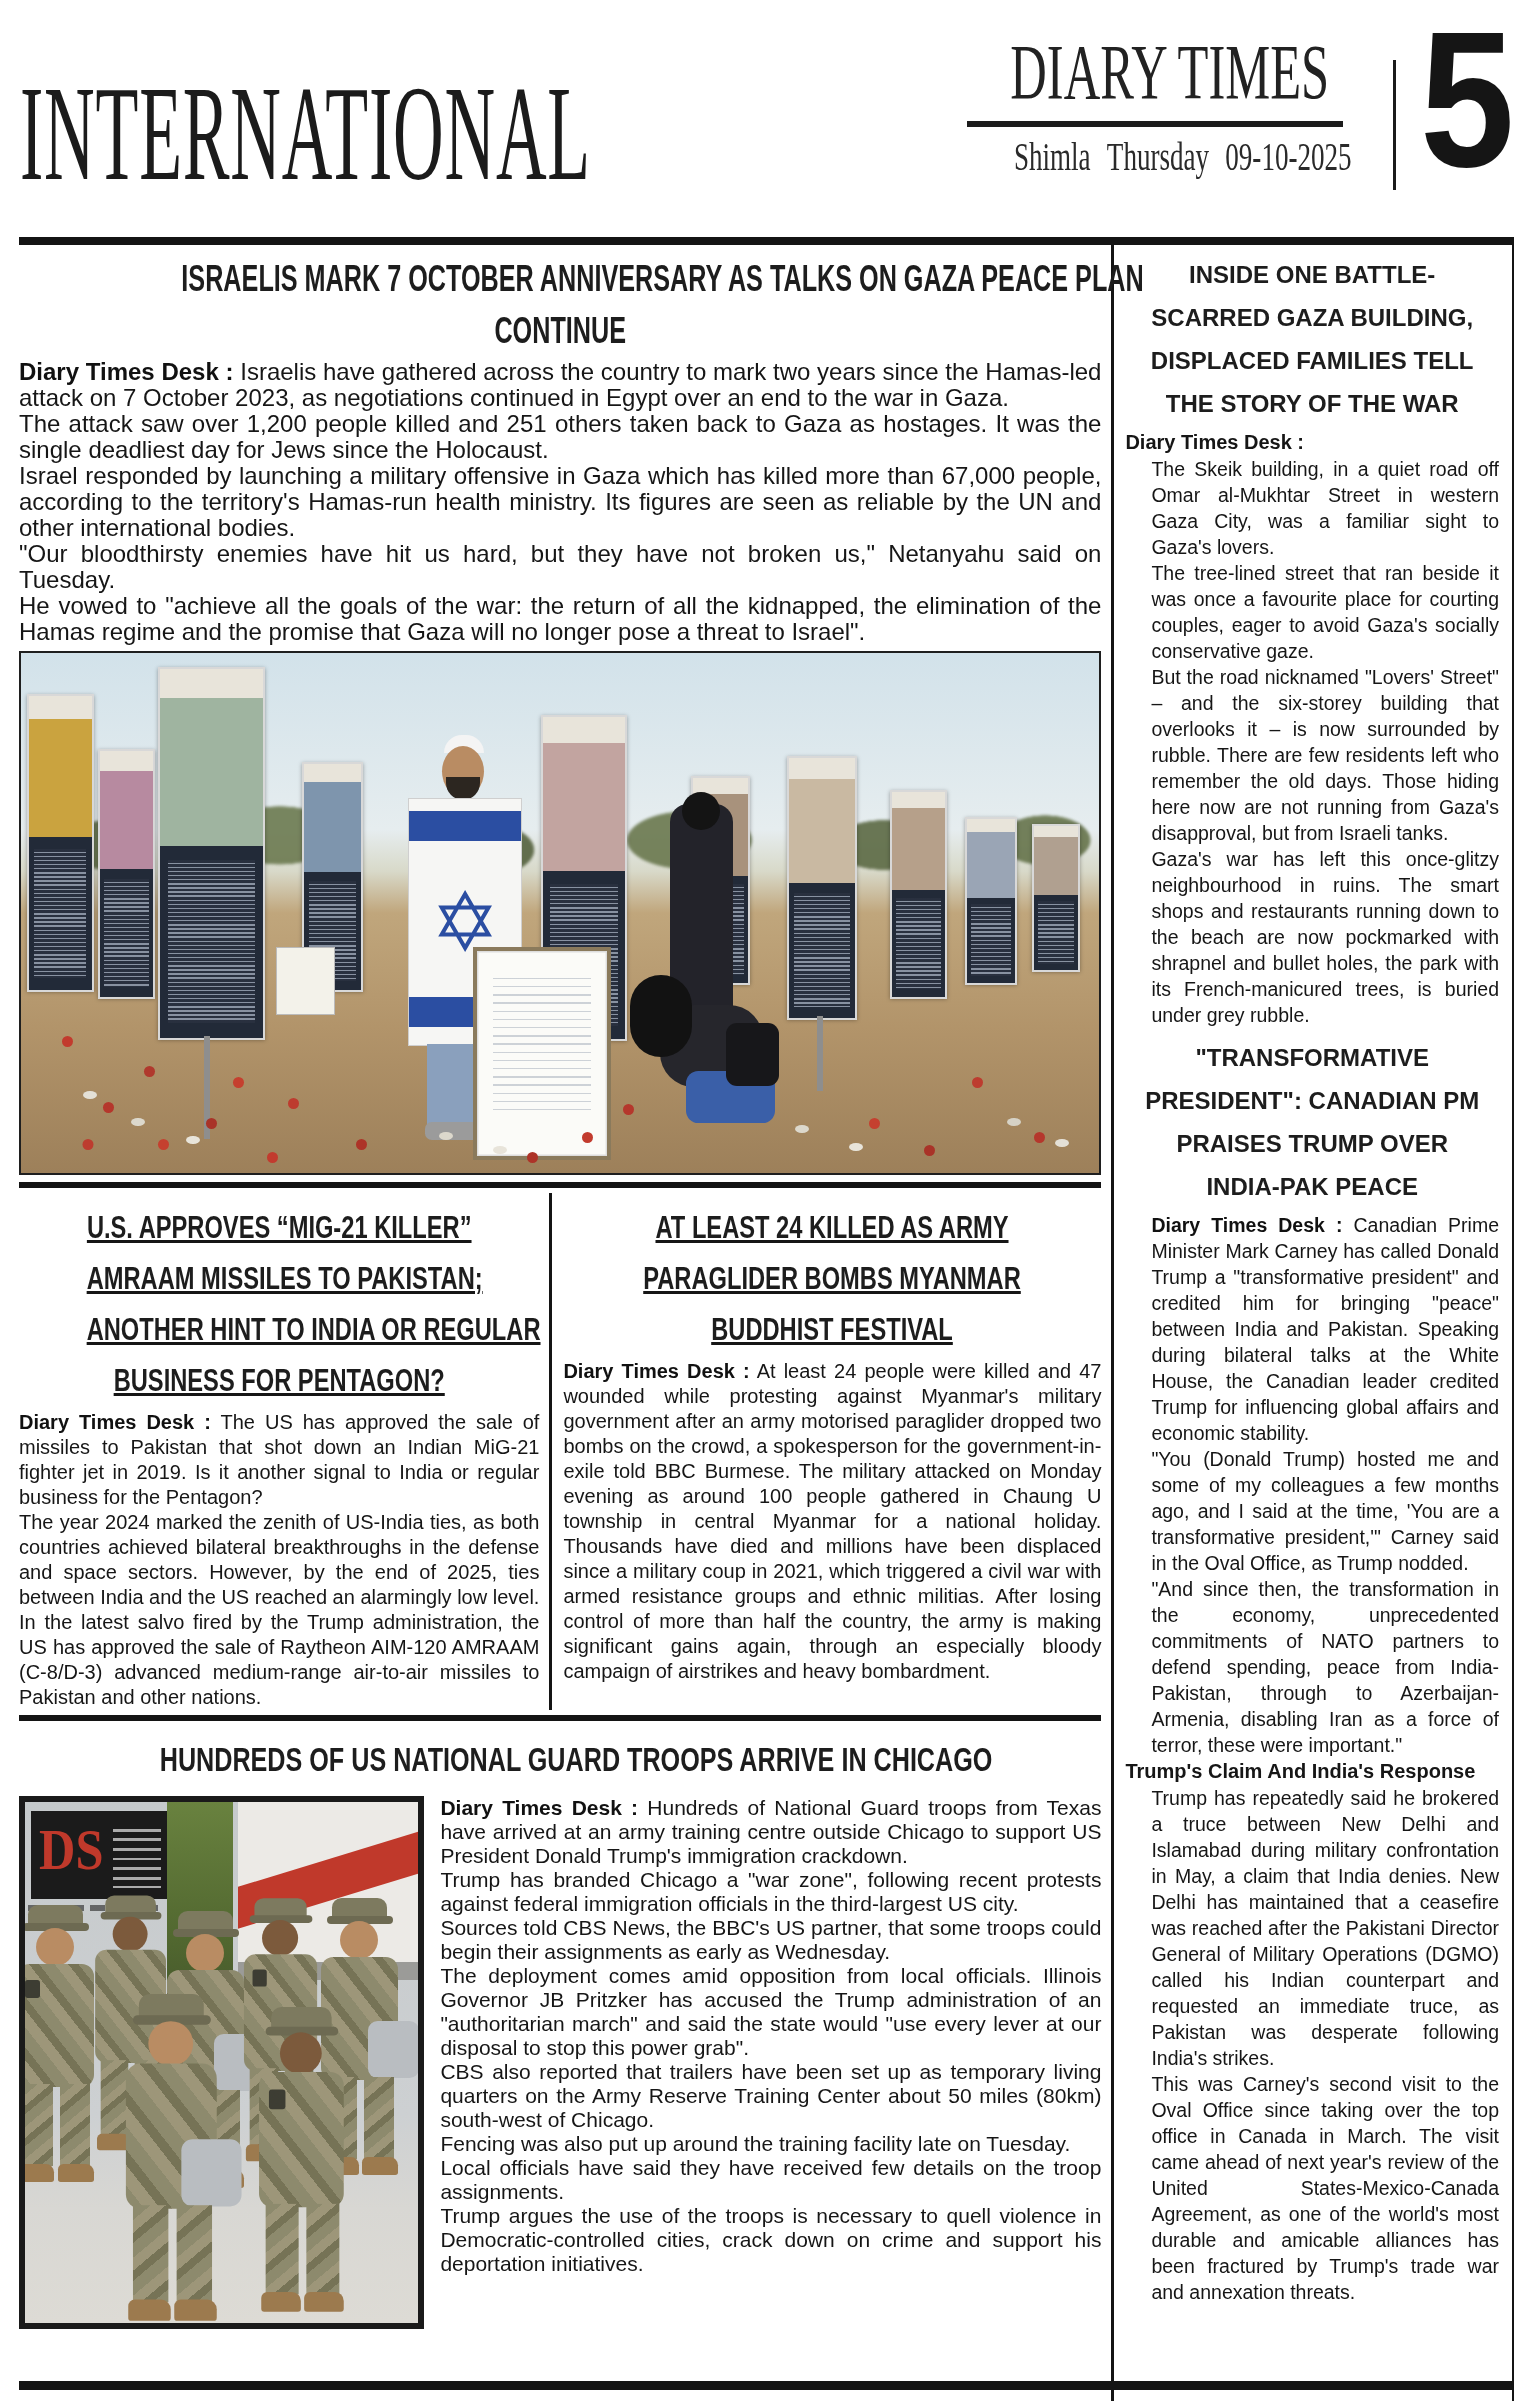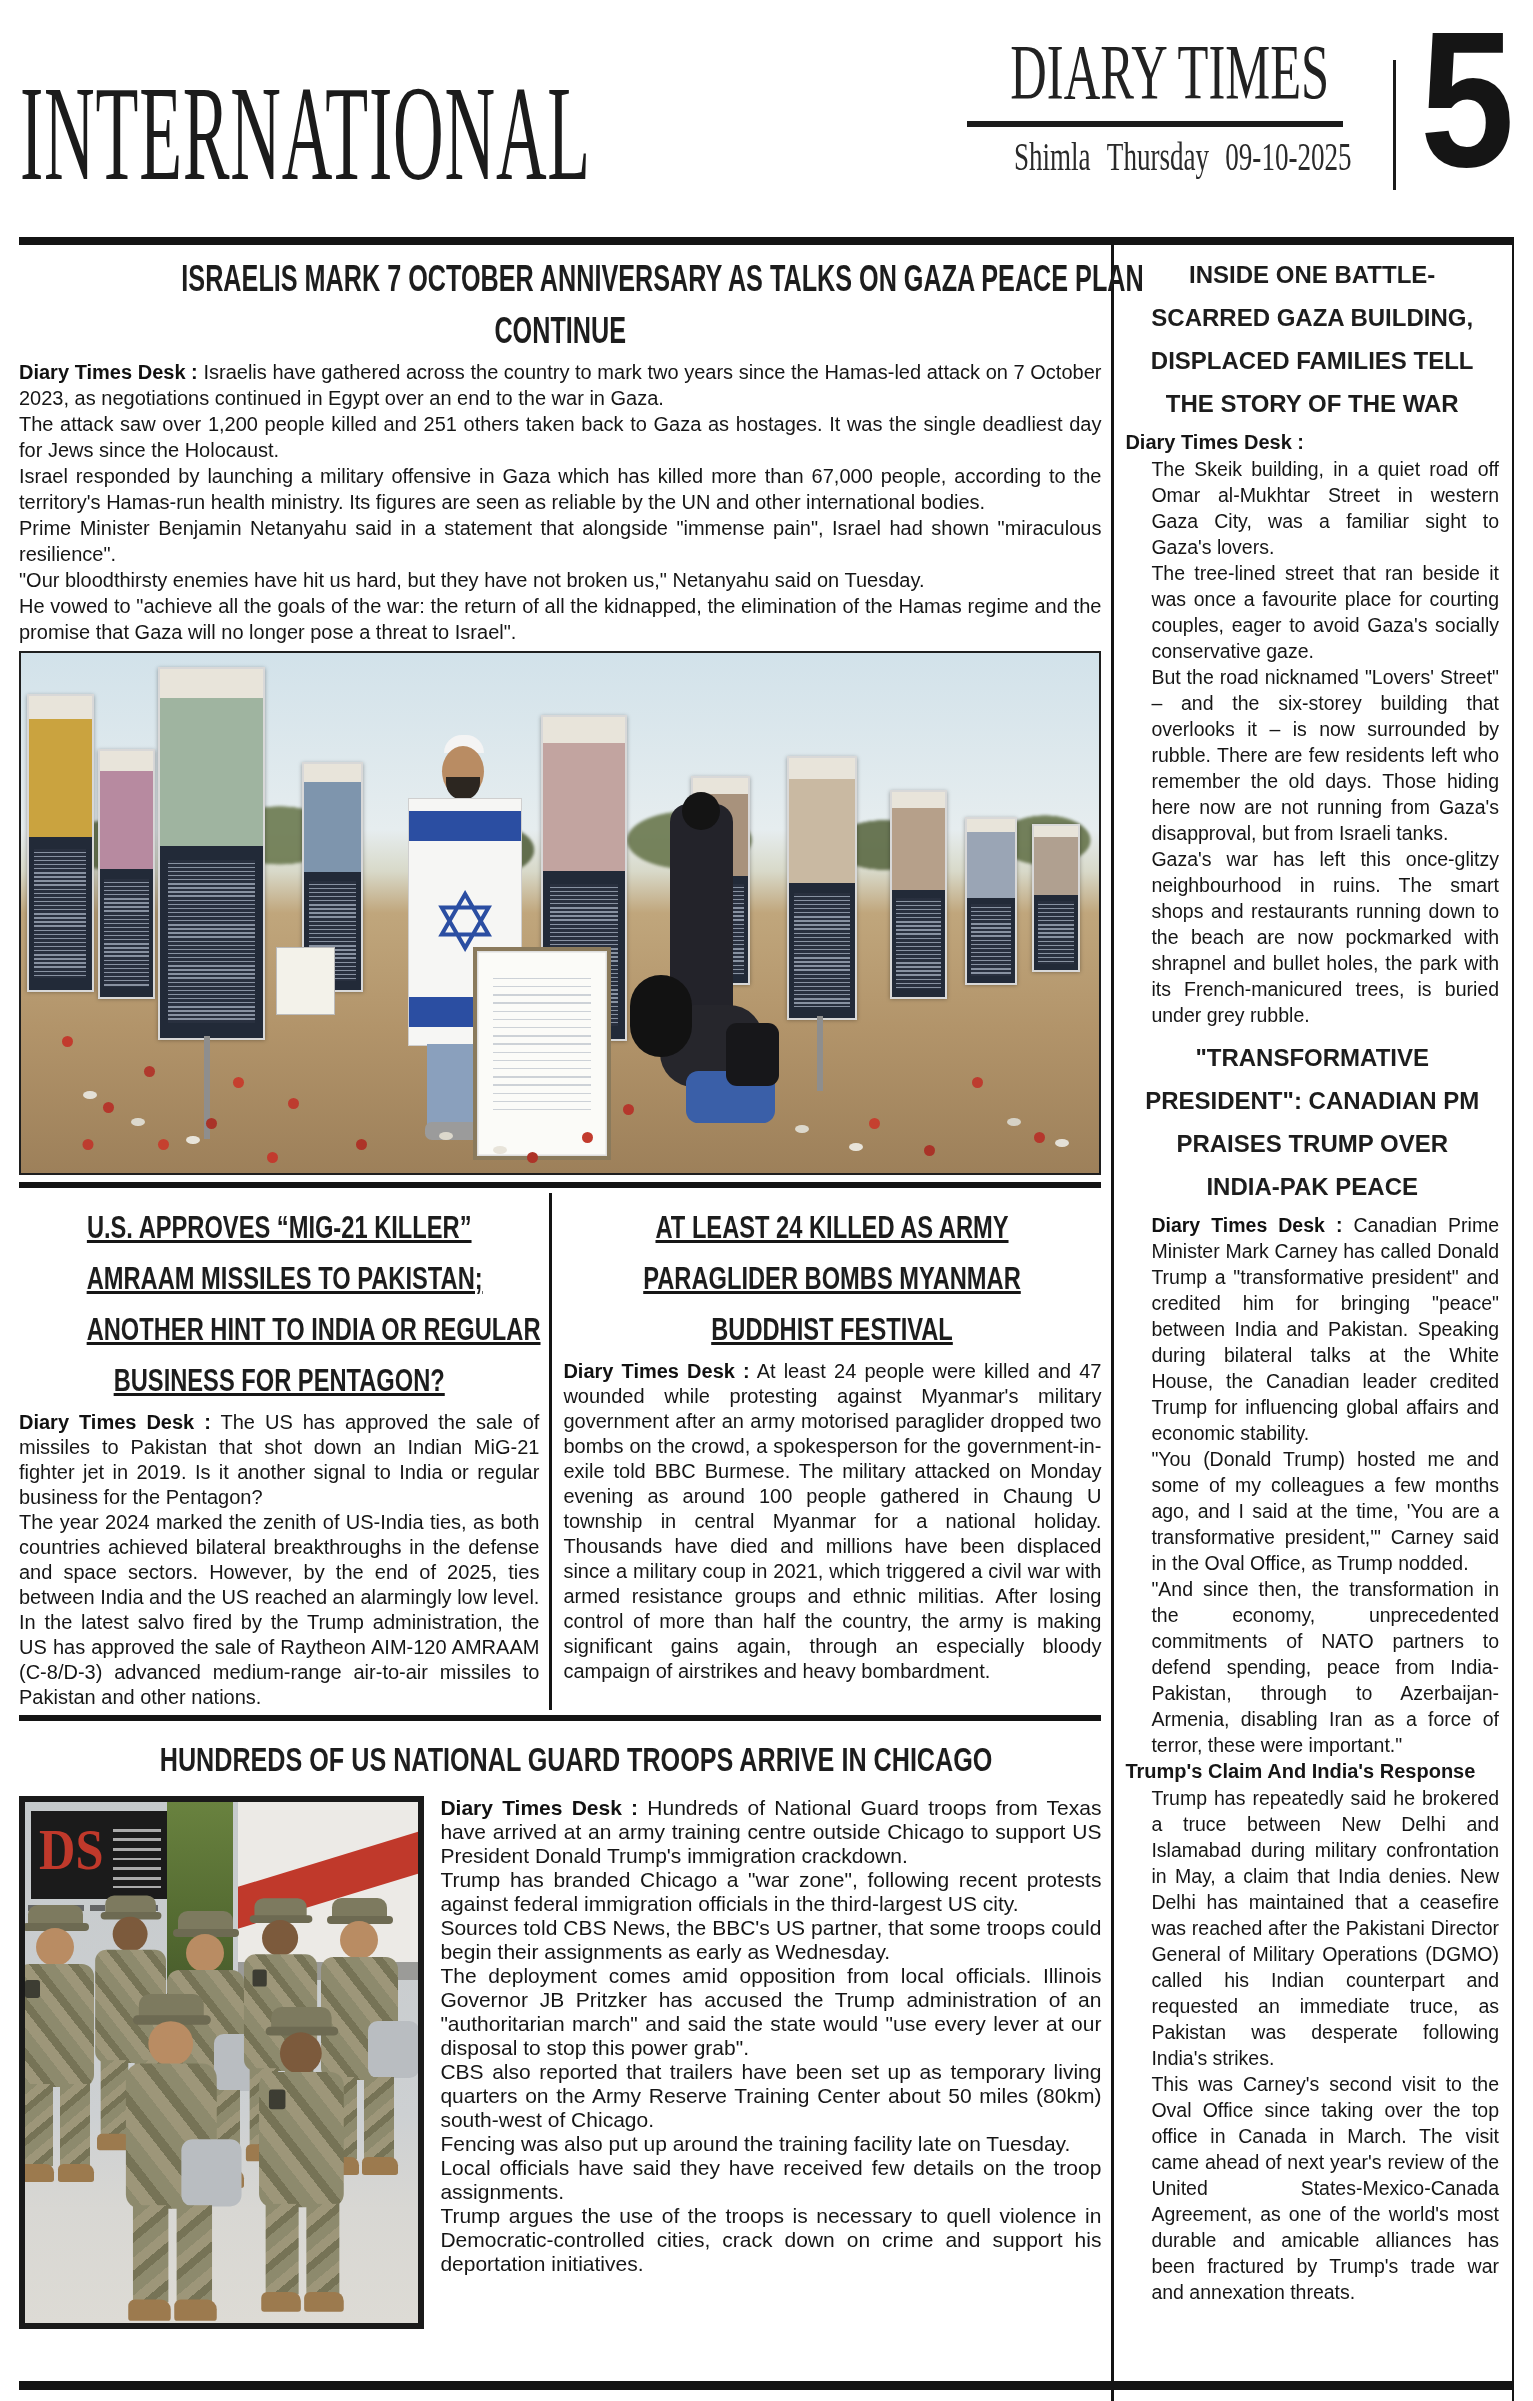--- a/index.html
+++ b/index.html
@@ -44,21 +44,21 @@
   .hline{display:block;font-weight:bold;white-space:nowrap;transform-origin:center;color:#1d1d1d;}
   .main-headline{text-align:center;padding:8.2px 0 2.7px;}
   .main-headline .hline{font-size:36px;line-height:52px;transform:scaleX(.70);}
   .col-headline{text-align:center;padding:8.2px 0 4.1px;text-decoration:underline;}
   .col-headline .hline{font-size:32px;line-height:51px;transform:scaleX(.74);}
   .chi-headline{text-align:center;padding:5.5px 0 1.4px;}
   .chi-headline .hline{font-size:34px;line-height:55px;transform:scaleX(.74);}
 
   .body-text{text-align:justify;}
   .body-text p{margin:0;}
-  .main-body{font-size:20px;line-height:26px;}
+  .main-body{font-size:24px;line-height:26px;}
   .col-body{font-size:20px;line-height:25px;}
   .chi-text{font-size:21px;line-height:24px;flex:1;text-align:justify;}
   .desk{font-weight:bold;color:#111;}
 
   .hrule{height:6.2px;background:#141414;margin:5.5px 0;}
   .two-col{display:flex;}
   .col-a{width:530px;flex:none;padding-right:9.6px;box-sizing:border-box;}
   .col-div{width:3.4px;flex:none;background:#141414;}
   .col-b{flex:1;padding-left:11px;}
 
@@ -178,21 +178,20 @@
     <div class="left-area">
 
       <div class="main-headline">
         <span class="hline">ISRAELIS MARK 7 OCTOBER ANNIVERSARY AS TALKS ON GAZA PEACE PLAN</span>
         <span class="hline">CONTINUE</span>
       </div>
       <div class="body-text main-body">
         <p><b class="desk">Diary Times Desk :</b> <span>Israelis have gathered across the country to mark two years since the Hamas-led attack on 7 October 2023, as negotiations continued in Egypt over an end to the war in Gaza.</span></p>
         <p>The attack saw over 1,200 people killed and 251 others taken back to Gaza as hostages. It was the single deadliest day for Jews since the Holocaust.</p>
         <p>Israel responded by launching a military offensive in Gaza which has killed more than 67,000 people, according to the territory's Hamas-run health ministry. Its figures are seen as reliable by the UN and other international bodies.</p>
-        <p>Prime Minister Benjamin Netanyahu said in a statement that alongside "immense pain", Israel had shown "miraculous resilience".</p>
         <p>"Our bloodthirsty enemies have hit us hard, but they have not broken us," Netanyahu said on Tuesday.</p>
         <p>He vowed to "achieve all the goals of the war: the return of all the kidnapped, the elimination of the Hamas regime and the promise that Gaza will no longer pose a threat to Israel".</p>
       </div>
 
       <div class="main-photo">
         <div class="trees"></div>
 
         <div class="plc" style="left:5.5px;top:41px;width:63px;height:294px;">
             <div class="cap"></div>
             <div class="ph" style="background:#caa33f;"></div>

